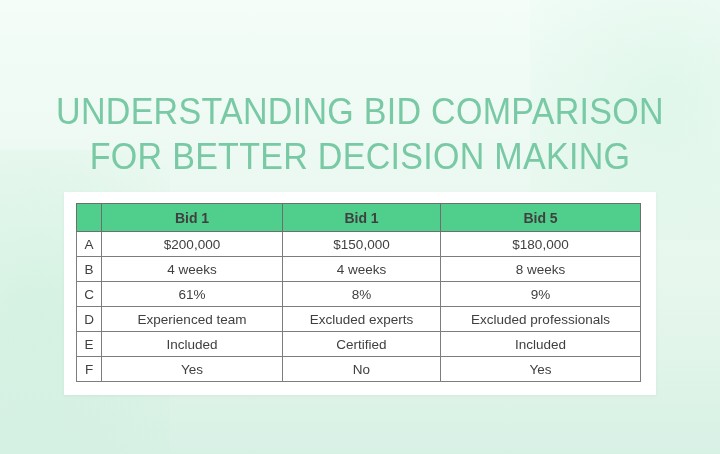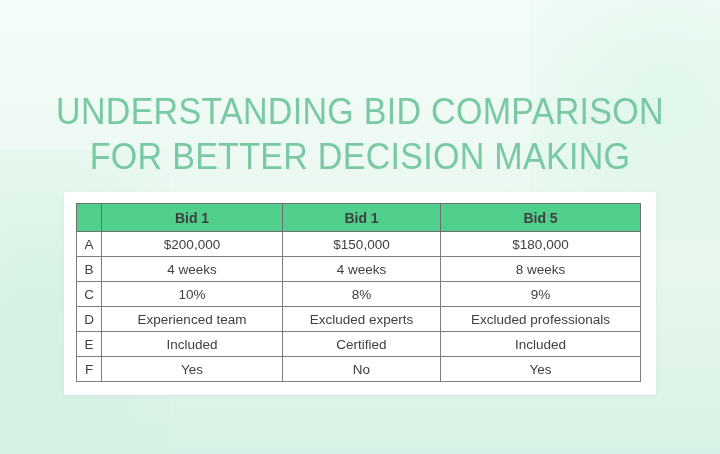--- a/index.html
+++ b/index.html
@@ -171,21 +171,21 @@
           <td>$180,000</td>
         </tr>
         <tr>
           <td class="letter-cell">B</td>
           <td>4 weeks</td>
           <td>4 weeks</td>
           <td>8 weeks</td>
         </tr>
         <tr>
           <td class="letter-cell">C</td>
-          <td>10%</td>
+          <td>61%</td>
           <td>8%</td>
           <td>9%</td>
         </tr>
         <tr>
           <td class="letter-cell">D</td>
           <td>Experienced team</td>
           <td>Excluded experts</td>
           <td>Excluded professionals</td>
         </tr>
         <tr>

